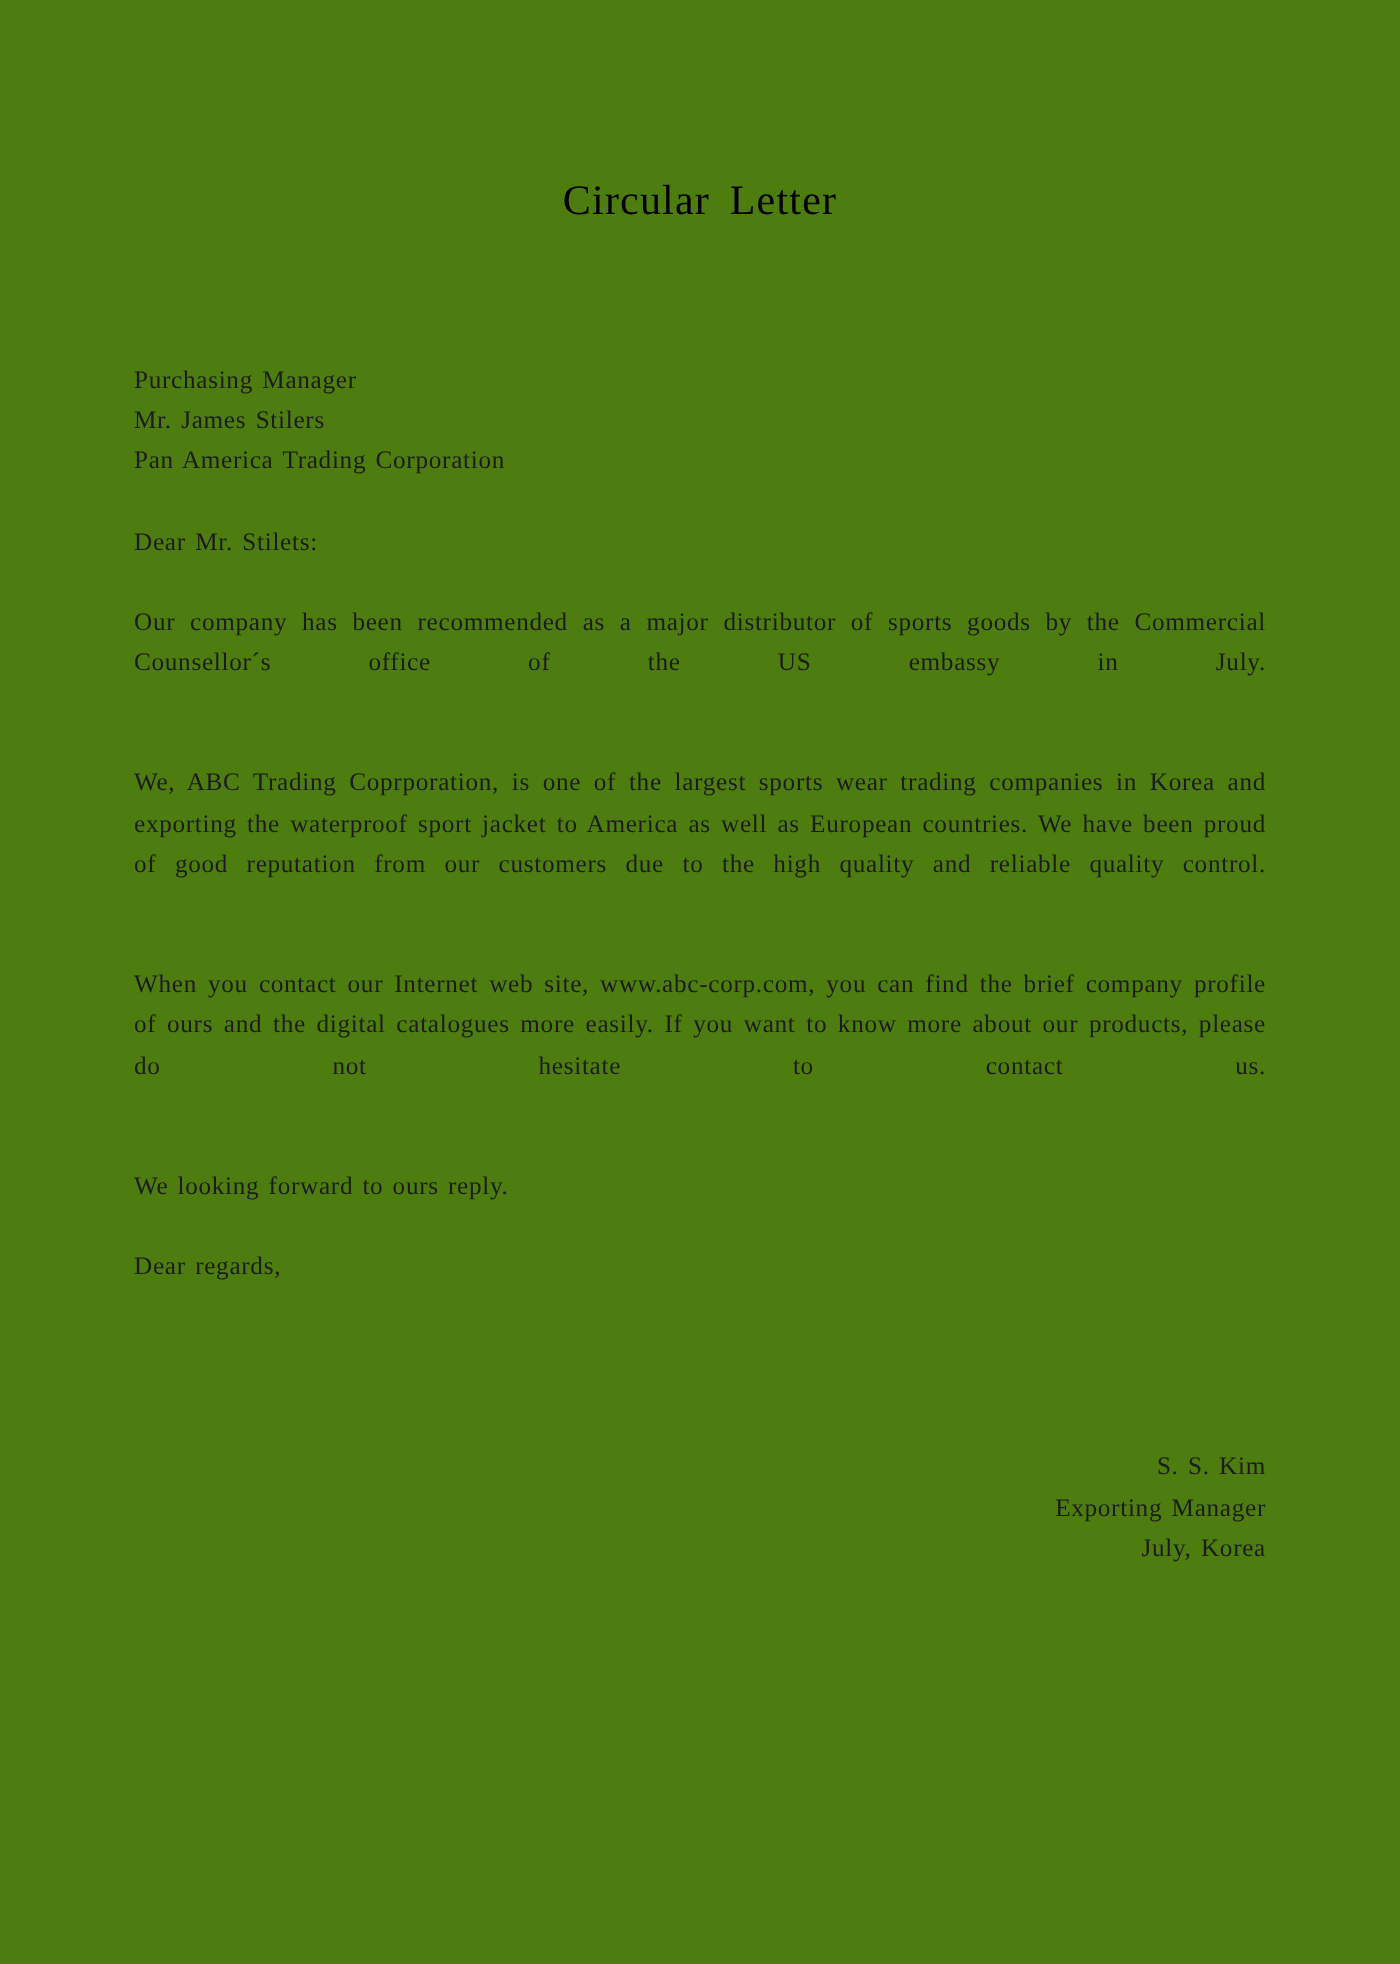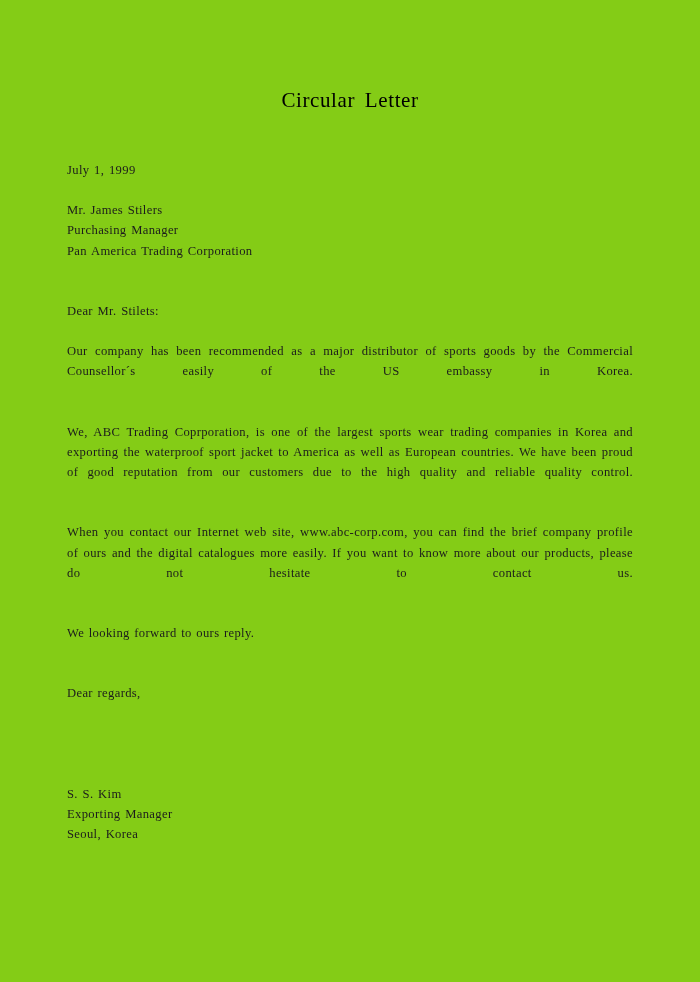--- a/index.html
+++ b/index.html
@@ -15,21 +15,21 @@
     font-family: "Liberation Serif", "DejaVu Serif", serif;
     color: #1a1a1a;
     -webkit-font-smoothing: antialiased;
   }
   .page {
     position: absolute;
     top: 0;
     left: 0;
     width: 700px;
     height: 982px;
-    background: #84cc16;
+    background: #4d7c0f;
     box-sizing: border-box;
   }
   .letter-title {
     position: absolute;
     top: 88px;
     left: 0;
     width: 700px;
     text-align: center;
     font-size: 21px;
     font-weight: normal;
@@ -43,21 +43,20 @@
     top: 160px;
     width: 566px;
   }
   .line {
     font-size: 12.6px;
     line-height: 20.2px;
     letter-spacing: 0.35px;
     word-spacing: 1.2px;
     color: #1c1c1c;
     white-space: pre-wrap;
-    margin-top: 20px;
   }
   .gap-sm { height: 20px; }
   .gap-md { height: 20px; }
   .para {
     font-size: 12.6px;
     line-height: 20.2px;
     letter-spacing: 0.35px;
     word-spacing: 1.1px;
     text-align: justify;
     text-justify: inter-word;
@@ -65,46 +64,45 @@
     margin: 0;
   }
   .para.last-full::after {
     content: "";
     display: inline-block;
     width: 100%;
   }
   .date-line { margin: 0; }
   .addr-line { margin: 0; }
   .sig-gap { height: 80px; }
-  .sign-line { margin: 0; }
+  .sign-line { margin: 0; text-align: right; }
 </style>
 </head>
 <body>
 
 <div class="page">
 
   <div class="letter-title">Circular Letter</div>
 
   <div class="body-area">
 
-    <div class="line date-line">July 1, 1999</div>
 
     <div class="gap-sm"></div>
 
+    <div class="line addr-line">Purchasing Manager</div>
     <div class="line addr-line">Mr. James Stilers</div>
-    <div class="line addr-line">Purchasing Manager</div>
     <div class="line addr-line">Pan America Trading Corporation</div>
 
     <div class="gap-sm"></div>
 
     <div class="line">Dear Mr. Stilets:</div>
 
     <div class="gap-md"></div>
 
-    <p class="para last-full">Our company has been recommended as a major distributor of sports goods by the Commercial Counsellor´s easily of the US embassy in Korea.</p>
+    <p class="para last-full">Our company has been recommended as a major distributor of sports goods by the Commercial Counsellor´s office of the US embassy in July.</p>
 
     <div class="gap-md"></div>
 
     <p class="para last-full">We, ABC Trading Coprporation, is one of the largest sports wear trading companies in Korea and exporting the waterproof sport jacket to America as well as European countries. We have been proud of good reputation from our customers due to the high quality and reliable quality control.</p>
 
     <div class="gap-md"></div>
 
     <p class="para last-full">When you contact our Internet web site, www.abc-corp.com, you can find the brief company profile of ours and the digital catalogues more easily. If you want to know more about our products, please do not hesitate to contact us.</p>
 
     <div class="gap-md"></div>
@@ -112,16 +110,16 @@
     <p class="para">We looking forward to ours reply.</p>
 
     <div class="gap-md"></div>
 
     <div class="line">Dear regards,</div>
 
     <div class="sig-gap"></div>
 
     <div class="line sign-line">S. S. Kim</div>
     <div class="line sign-line">Exporting Manager</div>
-    <div class="line sign-line">Seoul, Korea</div>
+    <div class="line sign-line">July, Korea</div>
 
   </div>
 </div>
 
 </body></html>

